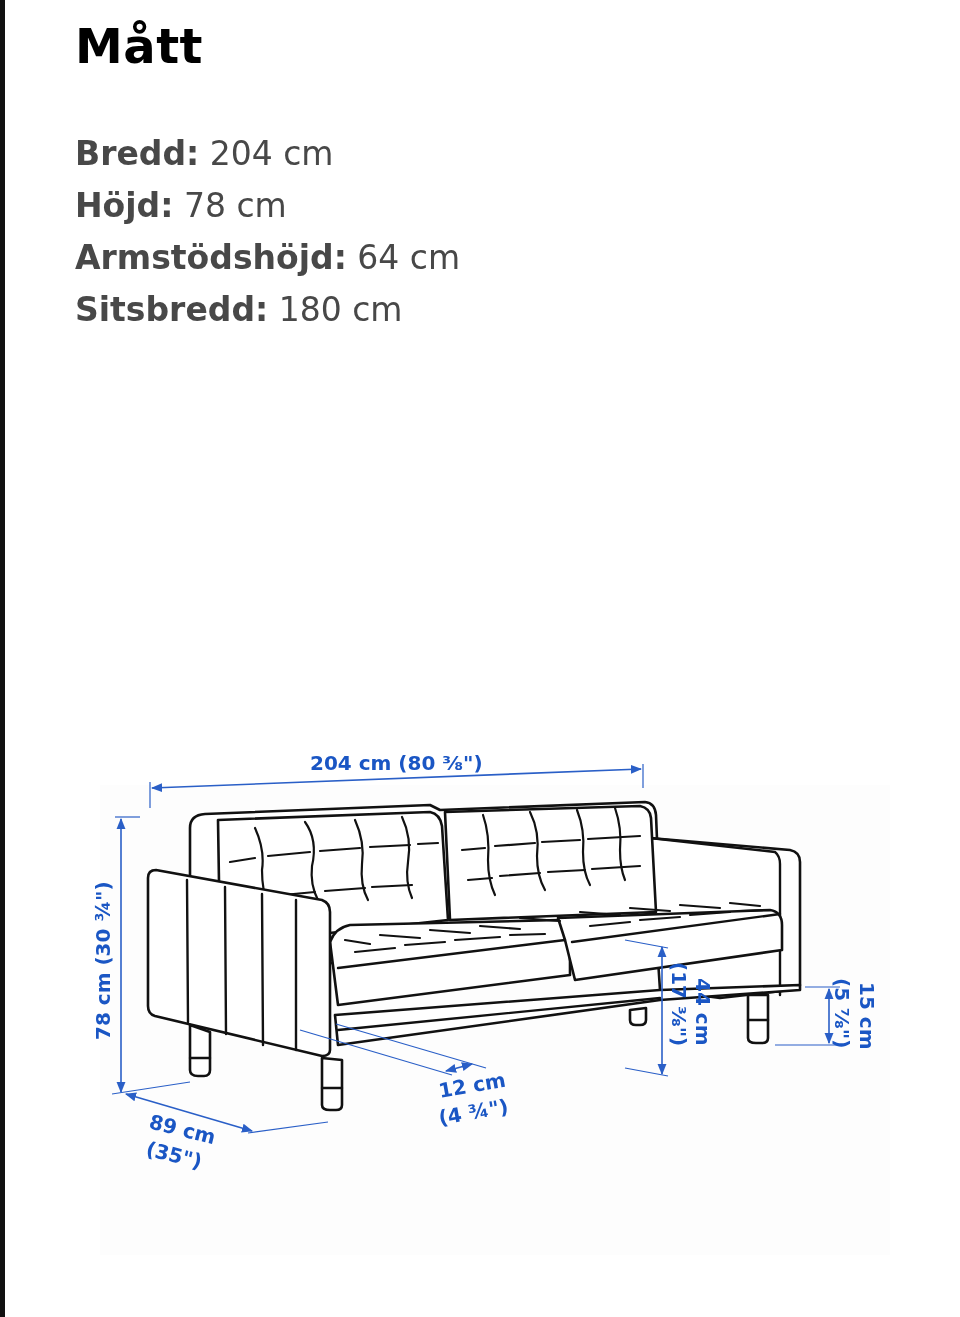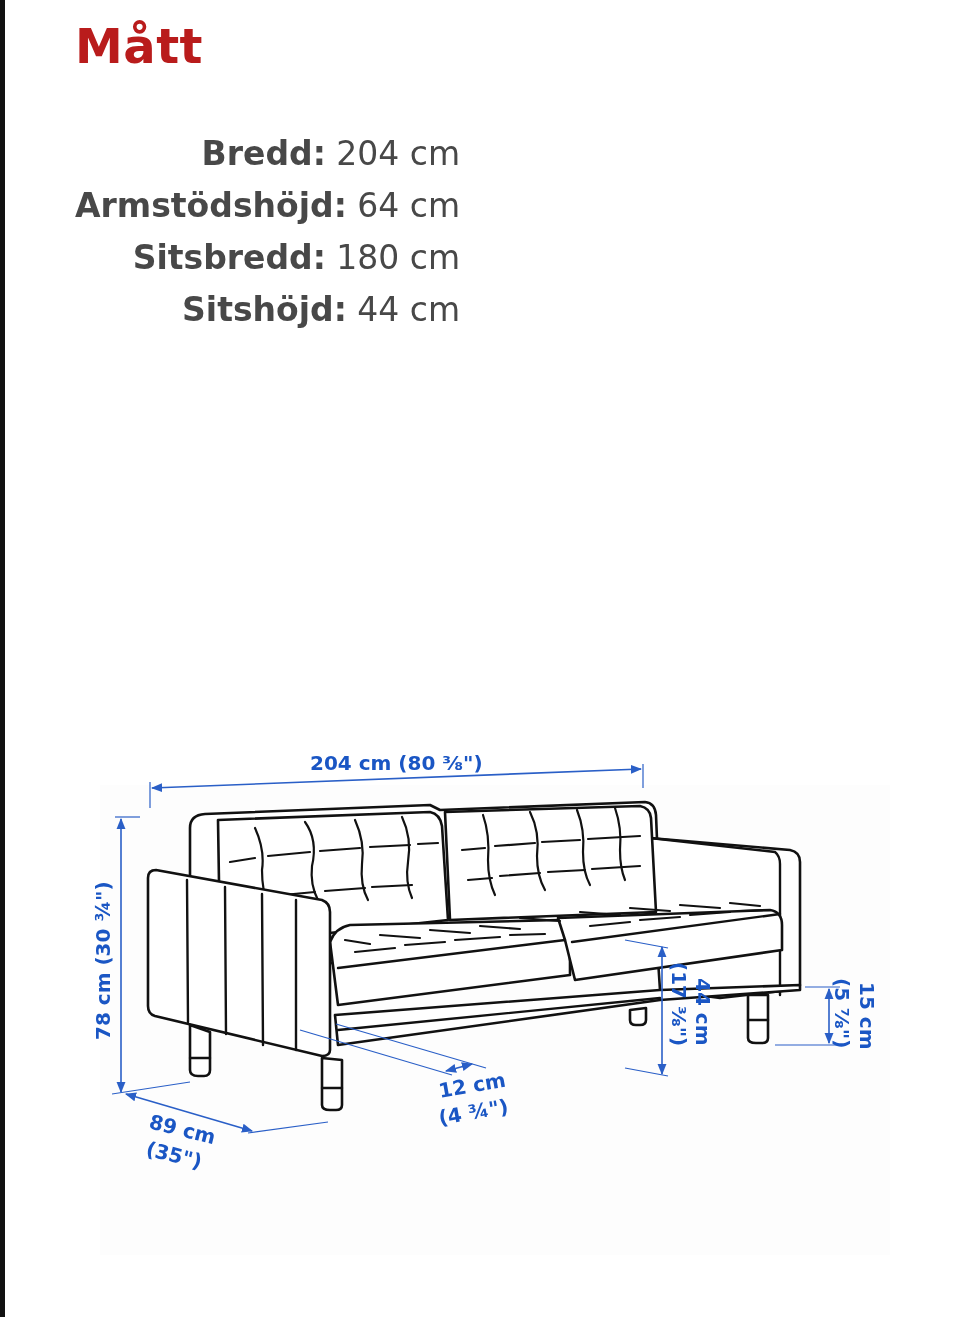--- a/index.html
+++ b/index.html
@@ -8,26 +8,26 @@
     background: #ffffff;
     position: relative;
     font-family: "DejaVu Sans", "Liberation Sans", sans-serif;
   }
   .left-edge {
     position: absolute; left: 0; top: 0; width: 5px; height: 1317px;
     background: #111111;
   }
   .title {
     position: absolute; left: 75px; top: 18px;
-    font-size: 48px; font-weight: bold; color: #b91c1c;
+    font-size: 48px; font-weight: bold; color: #000000;
     letter-spacing: 0.5px; margin: 0;
   }
   .specs {
     position: absolute; left: 75px; top: 128px;
-    margin: 0; padding: 0; list-style: none; text-align: right;
+    margin: 0; padding: 0; list-style: none;
   }
   .spec-row {
     height: 52px; line-height: 52px;
     font-size: 33px; color: #484848; white-space: nowrap;
   }
   .spec-label { font-weight: bold; }
   .spec-value { font-weight: normal; }
   .diagram {
     position: absolute; left: 0; top: 730px; width: 960px; height: 587px;
   }
@@ -44,23 +44,23 @@
 </style>
 </head>
 <body>
 
 <div class="left-edge"></div>
 
 <h1 class="title">Mått</h1>
 
 <ul class="specs">
   <li class="spec-row"><span class="spec-label">Bredd:</span><span class="spec-value"> 204 cm</span></li>
+  <li class="spec-row"><span class="spec-label">Höjd:</span><span class="spec-value"> 78 cm</span></li>
   <li class="spec-row"><span class="spec-label">Armstödshöjd:</span><span class="spec-value"> 64 cm</span></li>
   <li class="spec-row"><span class="spec-label">Sitsbredd:</span><span class="spec-value"> 180 cm</span></li>
-  <li class="spec-row"><span class="spec-label">Sitshöjd:</span><span class="spec-value"> 44 cm</span></li>
 </ul>
 
 <div class="diagram">
   <svg width="960" height="587" viewBox="0 730 960 587" xmlns="http://www.w3.org/2000/svg">
     <defs>
       <marker id="arr" viewBox="0 0 10 10" refX="9" refY="5" markerWidth="7" markerHeight="7" orient="auto-start-reverse">
         <path d="M0,1 L10,5 L0,9 z" fill="#2a5fc7"></path>
       </marker>
     </defs>
 

